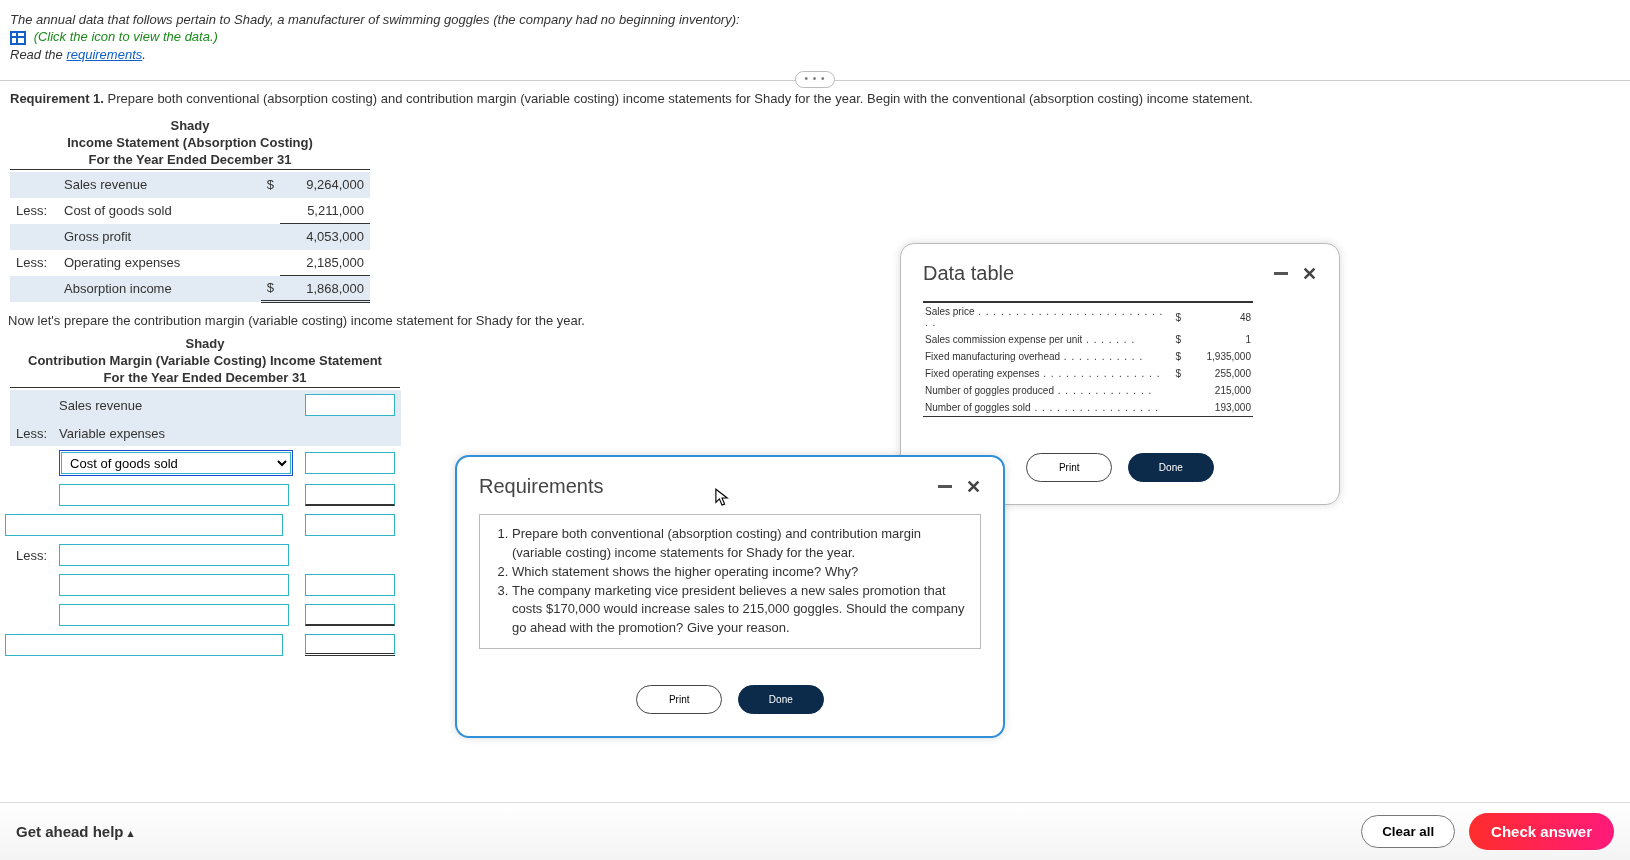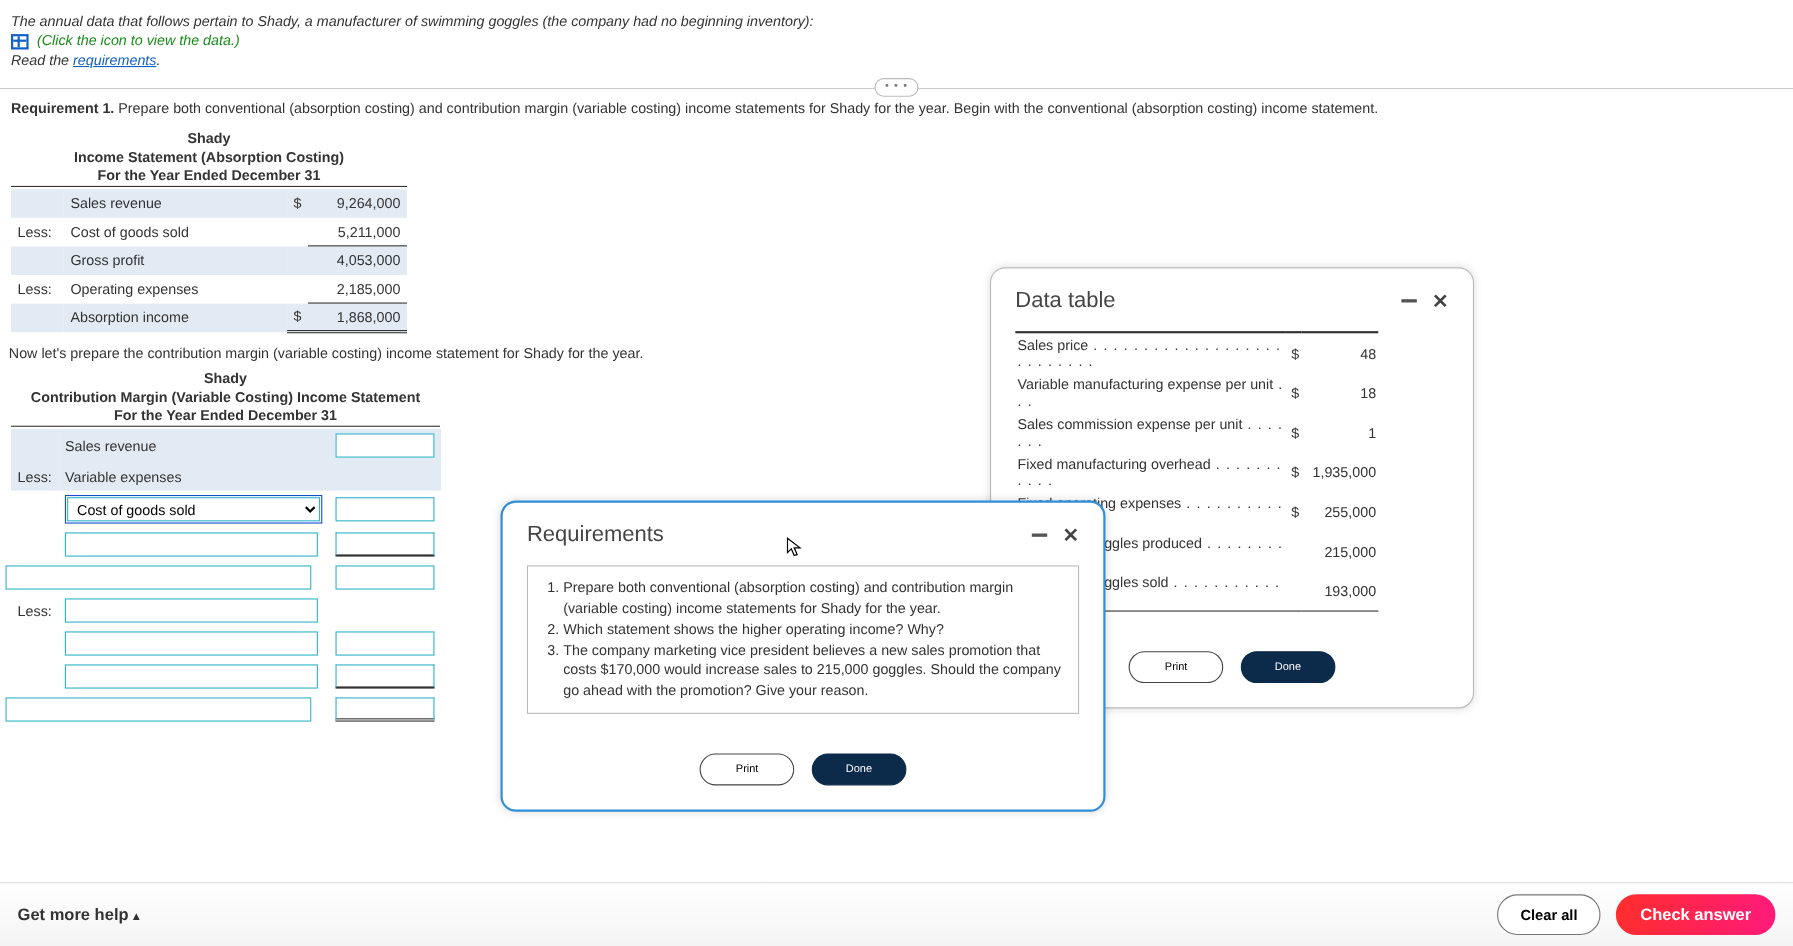--- a/index.html
+++ b/index.html
@@ -72,36 +72,36 @@
   .dialog-body { margin-top: 16px; }
   .req-box { border: 1px solid #bbb; padding: 10px 14px; font-size: 13px; line-height: 1.45; }
   .req-box ol { margin: 0; padding-left: 18px; }
   .dialog-buttons { text-align: center; margin-top: 36px; }
   .btn {
     display: inline-block; min-width: 86px; padding: 8px 22px;
     border-radius: 22px; font-size: 10px; cursor: pointer;
     border: 1px solid #444; background: #fff; margin: 0 6px;
   }
   .btn.dark { background: #0c2a4a; color: #fff; border-color: #0c2a4a; }
-  .data-tbl { border-collapse: collapse; width: 330px; font-size: 13px; }
+  .data-tbl { border-collapse: collapse; width: 330px; font-size: 10px; }
   .data-tbl td { padding: 3px 2px; }
   .data-tbl .lead { border-top: 2px solid #333; }
   .dots { letter-spacing: 1px; color: #333; }
   .data-amt { text-align: right; width: 70px; }
   .data-cur { text-align: right; width: 14px; }
   
   .footer {
     position: absolute; left: 0; right: 0; bottom: 0; height: 58px;
     border-top: 1px solid #ddd; display: flex; align-items: center;
     justify-content: space-between; padding: 0 16px;
     background: linear-gradient(#fff,#f4f4f4);
   }
   .help { font-weight: bold; font-size: 15px; cursor: pointer; }
   .help .caret { font-size: 11px; }
-  .footer-right { display: flex; gap: 14px; }
+  .footer-right { display: flex; gap: 14px; align-items: center; }
   .btn-clear {
     border: 1px solid #777; border-radius: 22px; padding: 8px 20px;
     font-weight: bold; background: #fff; cursor: pointer;
   }
   .btn-check {
     border: none; border-radius: 22px; padding: 10px 22px; color: #fff;
     font-weight: bold; font-size: 15px; cursor: pointer;
     background: linear-gradient(90deg,#ff2d2d,#ff1a7a);
   }
   .cursor-ptr {
@@ -244,25 +244,20 @@
   </div>
   <div class="dialog-body">
     <table class="data-tbl">
       <tbody>
           <tr class="lead">
         <td><span>Sales price</span><span class="dots"> . . . . . . . . . . . . . . . . . . . . . . . . . . .</span></td>
         <td class="data-cur">$</td>
         <td class="data-amt">48</td>
       </tr>
       <tr>
-        <td><span>Variable manufacturing expense per unit</span><span class="dots"> . . .</span></td>
-        <td class="data-cur">$</td>
-        <td class="data-amt">18</td>
-      </tr>
-      <tr>
         <td><span>Sales commission expense per unit</span><span class="dots"> . . . . . . .</span></td>
         <td class="data-cur">$</td>
         <td class="data-amt">1</td>
       </tr>
       <tr>
         <td><span>Fixed manufacturing overhead</span><span class="dots"> . . . . . . . . . . .</span></td>
         <td class="data-cur">$</td>
         <td class="data-amt">1,935,000</td>
       </tr>
       <tr>
@@ -311,20 +306,20 @@
     <button class="btn dark">Done</button>
   </div>
 </div>
 
 <svg class="cursor-ptr" style="left:715px; top:488px" viewBox="0 0 16 22">
   <path d="M1 1 L1 16 L5 12 L8 19 L11 18 L8 11 L14 11 Z" fill="#fff" stroke="#000" stroke-width="1.3"></path>
 </svg>
 
 <div class="footer">
   <div class="help">
-    <span>Get more help</span>
+    <span>Get ahead help</span>
     <span class="caret">▴</span>
   </div>
   <div class="footer-right">
     <button class="btn-clear">Clear all</button>
     <button class="btn-check">Check answer</button>
   </div>
 </div>
 
 </body></html>

